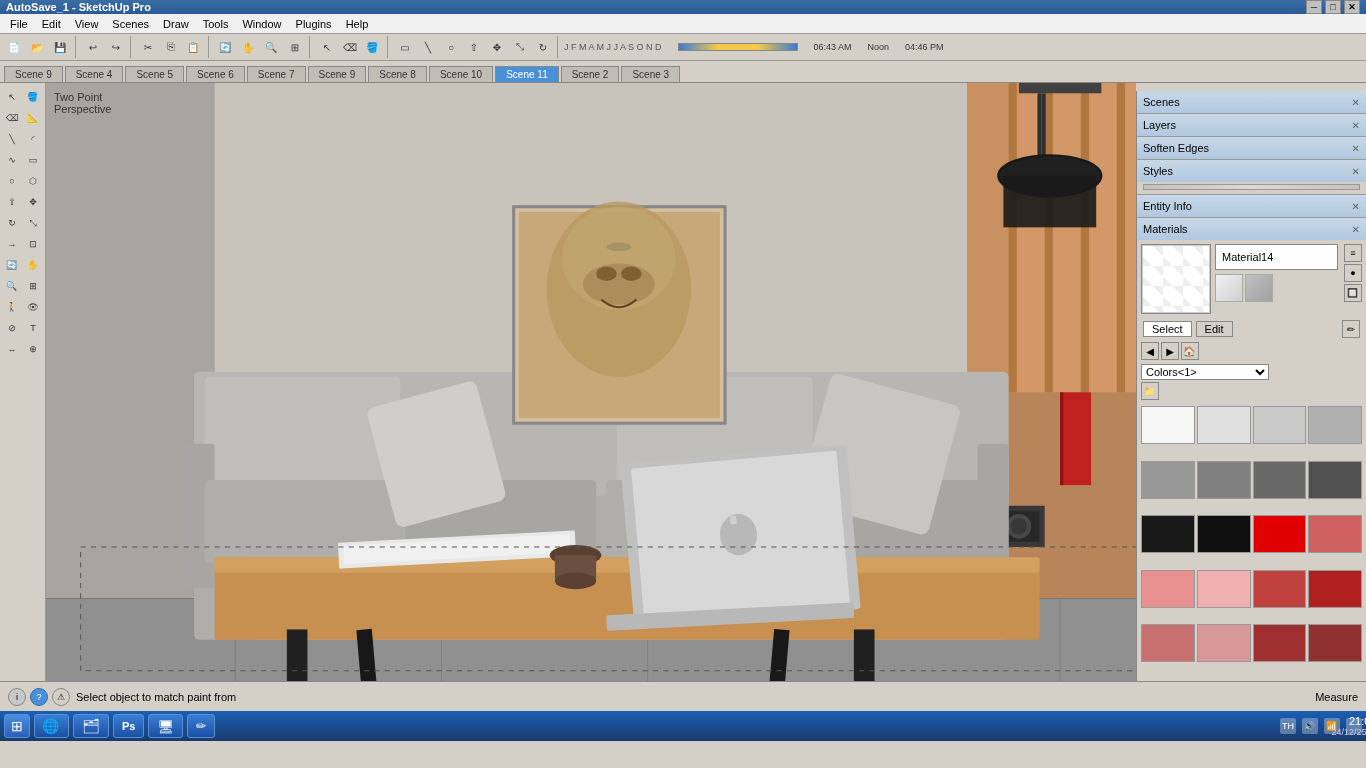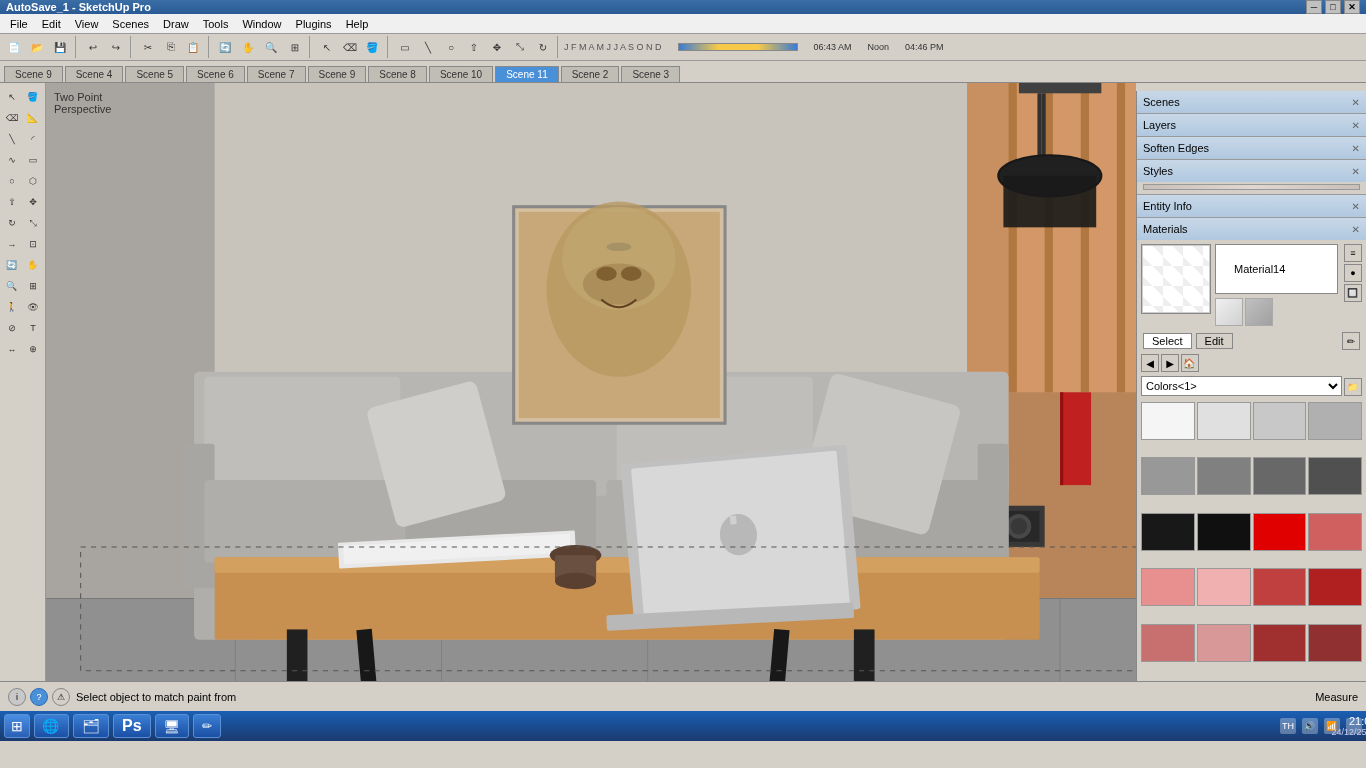--- a/index.html
+++ b/index.html
@@ -175,41 +175,41 @@
     #mat-preview {
       width: 70px; height: 70px;
       background: white;
       border: 1px solid #888;
     }
     #mat-name-area { flex: 1; }
     #mat-name-input {
       width: 100%;
       font-size: 11px;
       border: 1px solid #888;
-      padding: 18px;
+      padding: 6px;
       background: white;
     }
     #mat-icons { display: flex; flex-direction: column; gap: 2px; margin-left: 2px; }
 
     #select-edit-row {
       display: flex; align-items: center;
       padding: 2px 6px; gap: 4px;
     }
     .se-btn {
       padding: 1px 8px;
       background: #d4d0c8;
       border: 1px solid #888;
       cursor: pointer;
       font-size: 11px;
       text-align: right;
     }
     .se-btn.active { background: white; }
 
     #mat-dropdown-row {
-      display: flex; align-items: flex-end; padding: 2px 4px; gap: 2px;
+      display: flex; align-items: flex-start; padding: 2px 4px; gap: 2px; flex-direction: column;
     }
     #mat-dropdown {
       flex: 1;
       height: 20px;
       font-size: 11px;
       background: white;
       border: 1px solid #888;
     }
     #mat-nav { display: flex; gap: 2px; padding: 2px 4px; }
     .nav-btn {
@@ -657,21 +657,21 @@
   <button class="task-btn active" style="border-radius:3px;padding:0 6px;">
     <span style="font-size:14px;">⊞</span>
   </button>
   <div class="task-btn" style="gap:4px;">
     <span style="font-size:14px;">🌐</span>
   </div>
   <div class="task-btn">
     <span style="font-size:14px;">🗂</span>
   </div>
   <div class="task-btn">
-    <span style="font-size:16px;font-weight:bold;">Ps</span>
+    <span style="font-size:11px;font-weight:bold;">Ps</span>
   </div>
   <div class="task-btn">
     <span style="font-size:13px;">🖥</span>
   </div>
   <div class="task-btn">
     <span style="font-size:12px;">✏</span>
   </div>
   <div class="taskbar-spacer"></div>
   <div id="taskbar-right">
     <div class="tray-icon">

